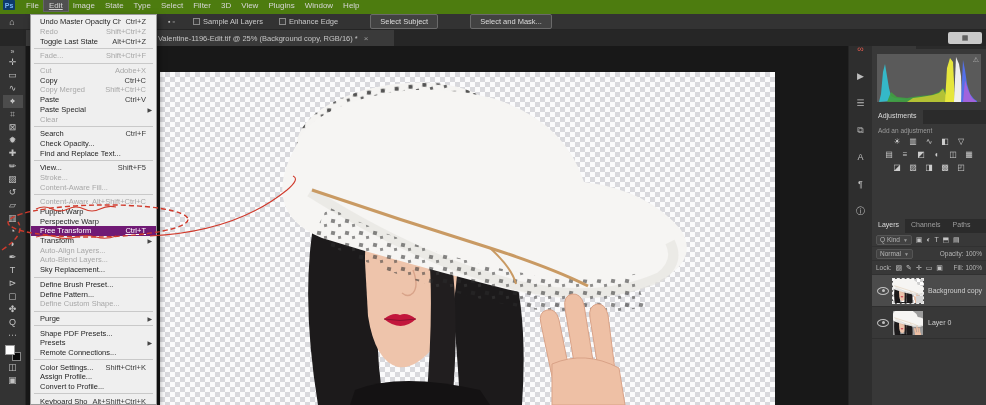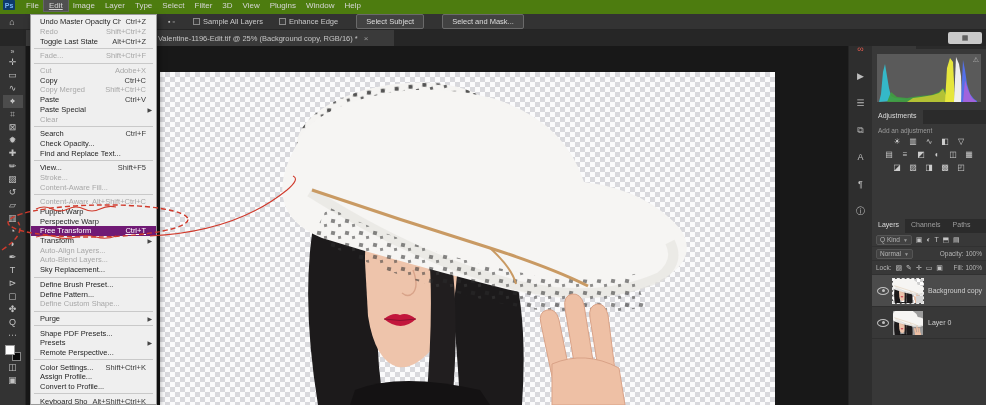--- a/index.html
+++ b/index.html
@@ -11,21 +11,21 @@
     display:flex; align-items:center; justify-content:center; border-radius:1px; margin:0 6px 0 3px; }
   .mb-item { padding:1px 5px; cursor:default; }
   .mb-item.active { background:#505050; outline:1px solid #666;text-decoration:underline; }
   .optionsbar { position:absolute; left:0; top:14px; width:986px; height:16px; background:#333333;
     border-bottom:1px solid #252525; display:flex; align-items:center; color:#c9c9c9; font-size:7.5px; z-index:3; }
   .home-btn { width:16px; height:12px; margin-left:4px; display:flex; align-items:center; justify-content:center;
     color:#d8d8d8; font-size:9px; }
   .sel-mode-icons { margin-left:148px; letter-spacing:2px; color:#bbb; font-size:7px; }
   .cb { display:flex; align-items:center; margin-left:16px; }
   .cb .box { width:7px; height:7px; border:1px solid #8a8a8a; background:#3a3a3a; margin-right:3px; }
-  .opt-btn { margin-left:18px; padding:2px 9px; background:#424242; border:1px solid #6a6a6a;
+  .opt-btn { margin-left:32px; padding:2px 9px; background:#424242; border:1px solid #6a6a6a;
     border-radius:2px; font-size:7.5px; color:#dcdcdc; }
   .tabbar { position:absolute; left:0; top:30px; width:986px; height:16px; background:#262626; z-index:2; }
   .doc-tab { position:absolute; left:26px; top:0; width:368px; height:16px; background:#3a3a3a;
     display:flex; align-items:center; color:#c6c6c6; font-size:7.5px; padding-left:104px; white-space:nowrap; overflow:hidden; }
   .doc-ico { display:inline-block; width:7px; height:9px; background:#777; margin-right:3px; flex:0 0 auto; }
   .tab-close { margin-left:6px; color:#9a9a9a; font-size:8px; }
   .ws-btn { position:absolute; right:4px; top:2px; width:34px; height:12px; background:#c9c9c9;
     border-radius:2px; display:flex; align-items:center; justify-content:center; color:#333; font-size:7px; }
   .toolbar { position:absolute; left:0; top:46px; width:26px; height:359px; background:#333333;
     border-right:1px solid #262626; display:flex; flex-direction:column; align-items:center; z-index:4; }
@@ -133,21 +133,21 @@
     </symbol>
   </defs>
 </svg>
 
 <div class="menubar">
   <span class="ps-logo">Ps</span>
   <span style="display:flex">
       <span class="mb-item">File</span>
       <span class="mb-item active">Edit</span>
       <span class="mb-item">Image</span>
-      <span class="mb-item">Layer</span>
+      <span class="mb-item">State</span>
       <span class="mb-item">Type</span>
       <span class="mb-item">Select</span>
       <span class="mb-item">Filter</span>
       <span class="mb-item">3D</span>
       <span class="mb-item">View</span>
       <span class="mb-item">Plugins</span>
       <span class="mb-item">Window</span>
       <span class="mb-item">Help</span>
     </span>
 </div>
@@ -465,21 +465,21 @@
       <div class="msep"></div>
       <div class="mi">
         <span class="lab">Shape PDF Presets...</span>
         <span class="arr"></span>
       </div>
       <div class="mi">
         <span class="lab">Presets</span>
         <span class="arr">▶</span>
       </div>
       <div class="mi">
-        <span class="lab">Remote Perspective...</span>
+        <span class="lab">Remote Connections...</span>
         <span class="arr"></span>
       </div>
       <div class="msep"></div>
       <div class="mi">
         <span class="lab">Color Settings...</span>
         <span class="sc">Shift+Ctrl+K</span>
         <span class="arr"></span>
       </div>
       <div class="mi">
         <span class="lab">Assign Profile...</span>

